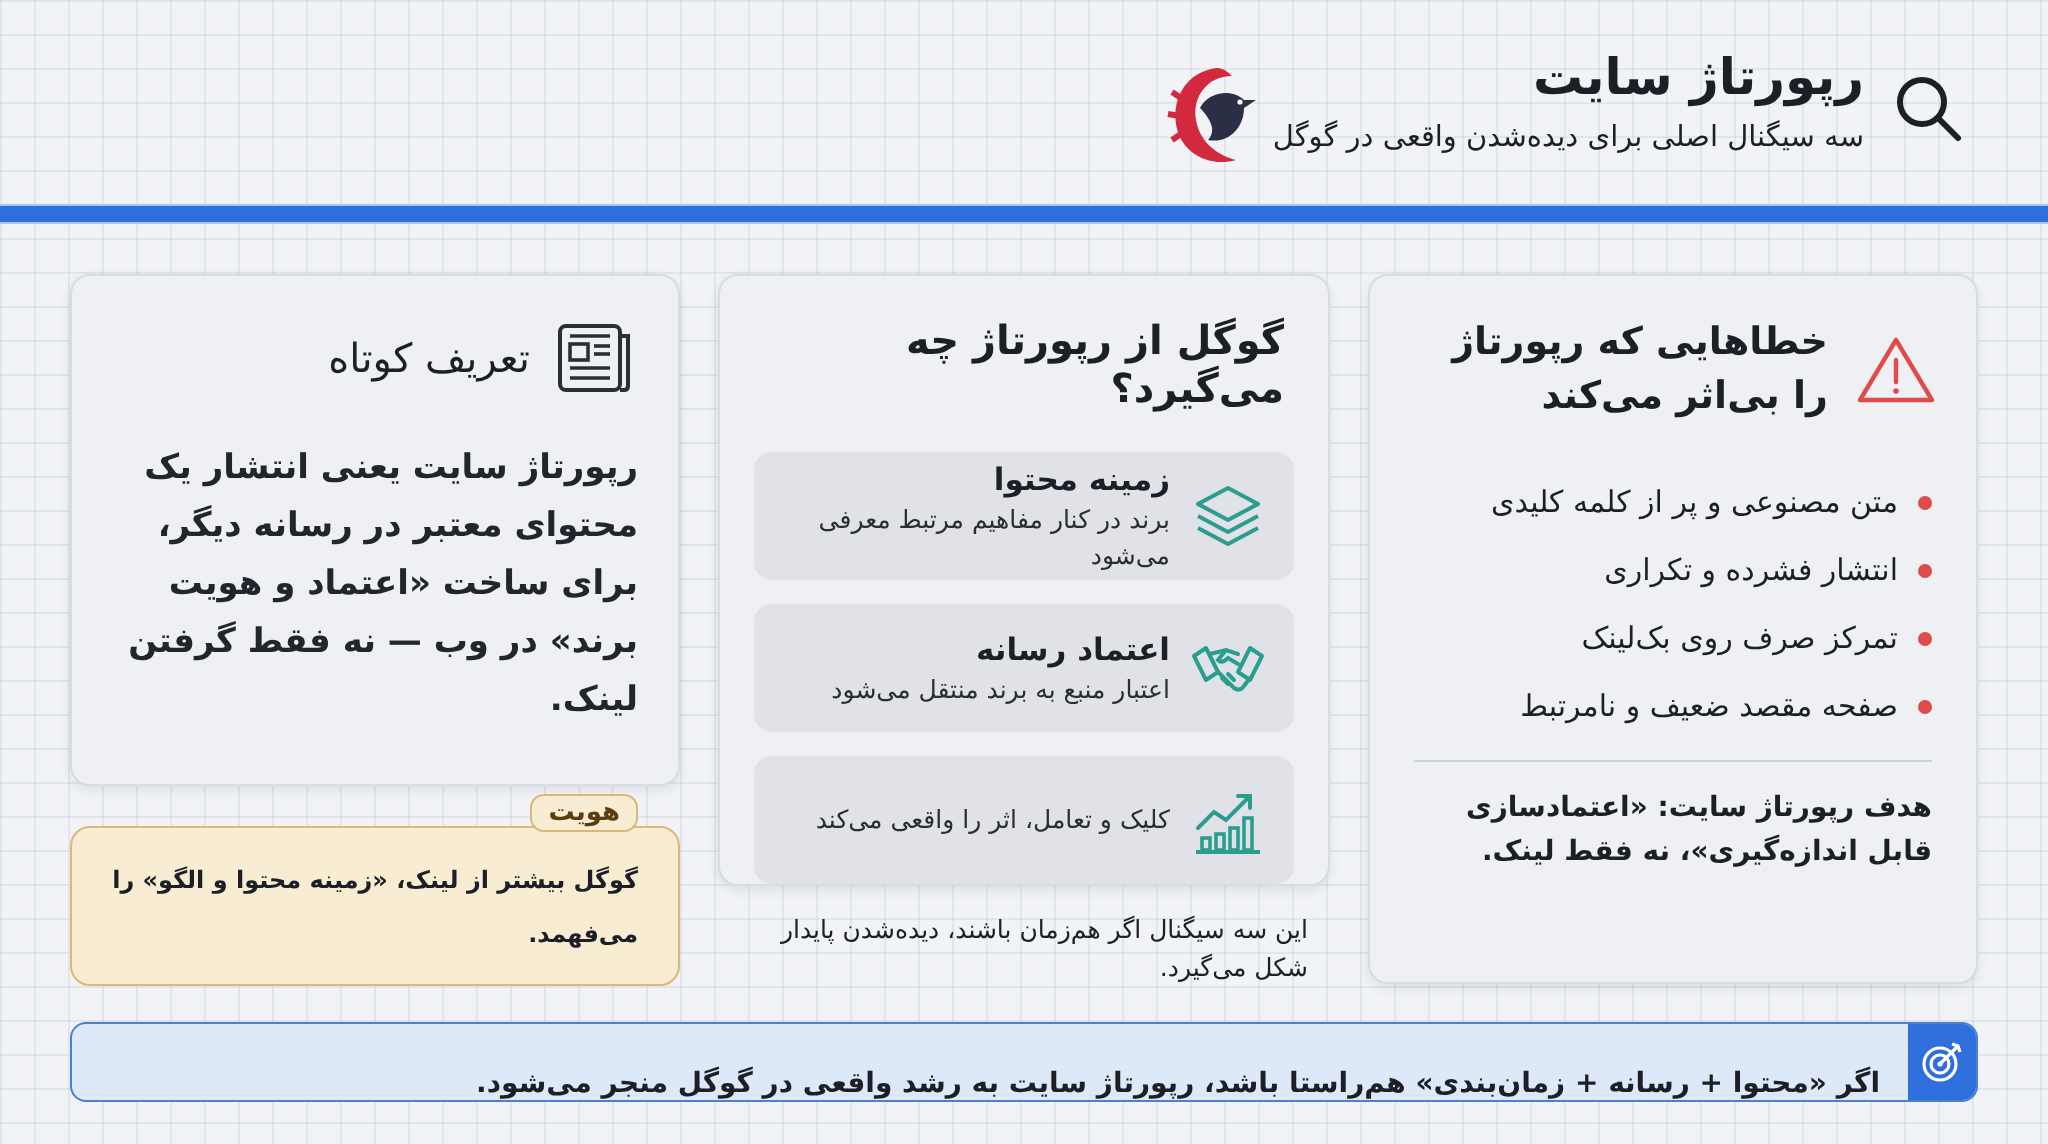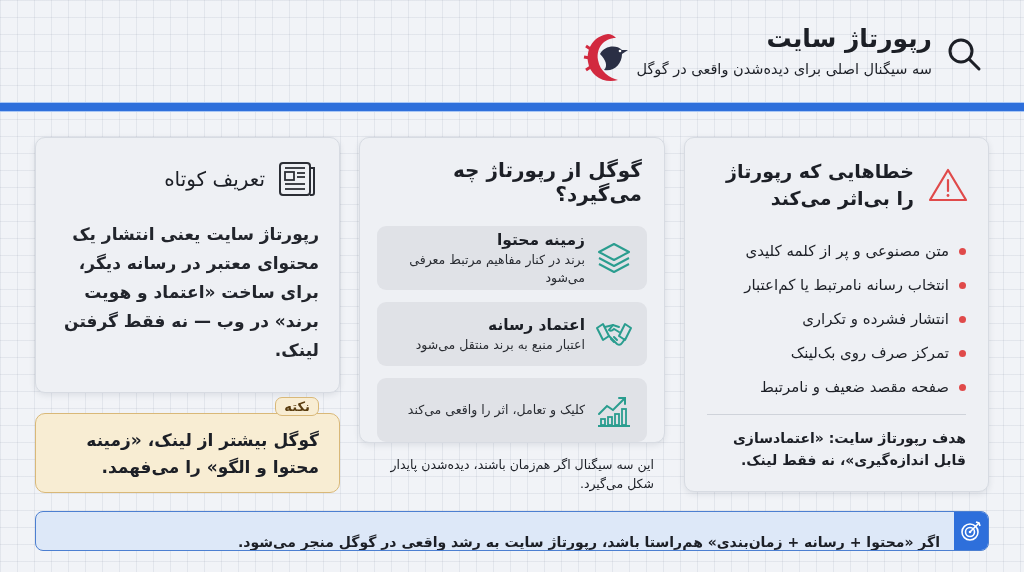--- a/index.html
+++ b/index.html
@@ -38,21 +38,21 @@
     .card-def p { font-size: 17px; line-height: 29px; padding: 22px 20px 0 22px; font-weight: bold; color: #22252c; }
     .note {
       position: absolute; left: 35px; top: 413px; width: 305px; height: 80px;
       background: #f8edd3; border: 1.5px solid #d9b878; border-radius: 10px;
     }
     .note-tag {
       position: absolute; top: -17px; right: 20px; background: #f8edd3;
       border: 1.5px solid #d9b878; border-radius: 7px; font-size: 13px; font-weight: bold;
       padding: 1px 8px; color: #5a3d10;
     }
-    .note p { font-size: 17px; line-height: 27px; font-weight: bold; padding: 13px 20px 0 18px; }
+    .note p { font-size: 12px; line-height: 27px; font-weight: bold; padding: 13px 20px 0 18px; }
     .card-mid { left: 359px; top: 137px; width: 306px; height: 306px; }
     .card-mid h2 { font-size: 20px; font-weight: bold; padding: 20px 22px 0 22px; }
     .signal {
       margin: 0 17px; height: 64px; background: #e0e2e7; border-radius: 9px;
       display: flex; align-items: center; gap: 10px; padding: 0 14px;
     }
     .signal svg { width: 38px; height: 36px; flex: none; }
     .signal .st { font-size: 15.5px; font-weight: bold; line-height: 22px; }
     .signal .sd { font-size: 12.5px; line-height: 18px; color: #2a2d33; }
     .sig1 { margin-top: 20px; }
@@ -111,21 +111,21 @@
       <line x1="20" y1="17" x2="28" y2="17" stroke="#2b2e35" stroke-width="1.8"></line>
       <line x1="8" y1="24" x2="28" y2="24" stroke="#2b2e35" stroke-width="1.8"></line>
       <line x1="8" y1="29" x2="28" y2="29" stroke="#2b2e35" stroke-width="1.8"></line>
     </svg>
     <h2>تعریف کوتاه</h2>
   </div>
   <p>رپورتاژ سایت یعنی انتشار یک محتوای معتبر در رسانه دیگر، برای ساخت «اعتماد و هویت برند» در وب — نه فقط گرفتن لینک.</p>
 </div>
 
 <div class="note">
-  <span class="note-tag">نکته</span>
+  <span class="note-tag">هویت</span>
   <p>گوگل بیشتر از لینک، «زمینه محتوا و الگو» را می‌فهمد.</p>
 </div>
 
 <div class="card card-mid">
   <h2>گوگل از رپورتاژ چه می‌گیرد؟</h2>
   <div class="signal sig1">
     <svg viewBox="0 0 38 36">
       <path d="M19 4 L34 12 L19 20 L4 12 Z" fill="none" stroke="#2a9d8f" stroke-width="2" stroke-linejoin="round"></path>
       <path d="M4 18 L19 26 L34 18" fill="none" stroke="#2a9d8f" stroke-width="2" stroke-linejoin="round"></path>
       <path d="M4 24 L19 32 L34 24" fill="none" stroke="#2a9d8f" stroke-width="2" stroke-linejoin="round"></path>
@@ -174,24 +174,20 @@
     </svg>
     <h2>خطاهایی که رپورتاژ را بی‌اثر می‌کند</h2>
   </div>
   <ul class="mistakes">
     <li>
         <span class="dot"></span>
         <span>متن مصنوعی و پر از کلمه کلیدی</span>
       </li>
     <li>
         <span class="dot"></span>
-        <span>انتخاب رسانه نامرتبط یا کم‌اعتبار</span>
-      </li>
-    <li>
-        <span class="dot"></span>
         <span>انتشار فشرده و تکراری</span>
       </li>
     <li>
         <span class="dot"></span>
         <span>تمرکز صرف روی بک‌لینک</span>
       </li>
     <li>
         <span class="dot"></span>
         <span>صفحه مقصد ضعیف و نامرتبط</span>
       </li>

